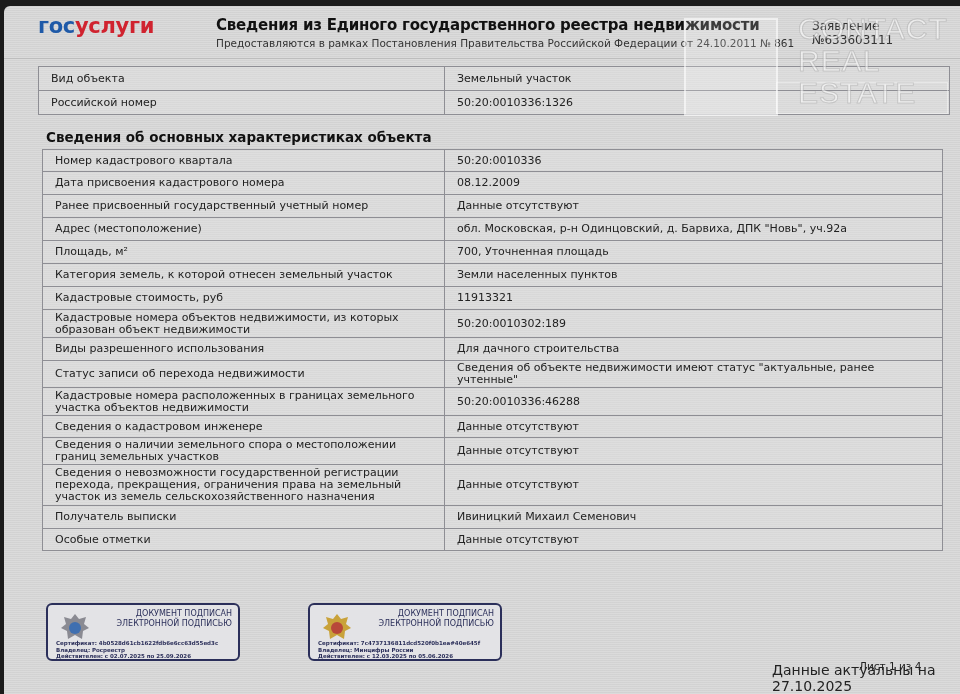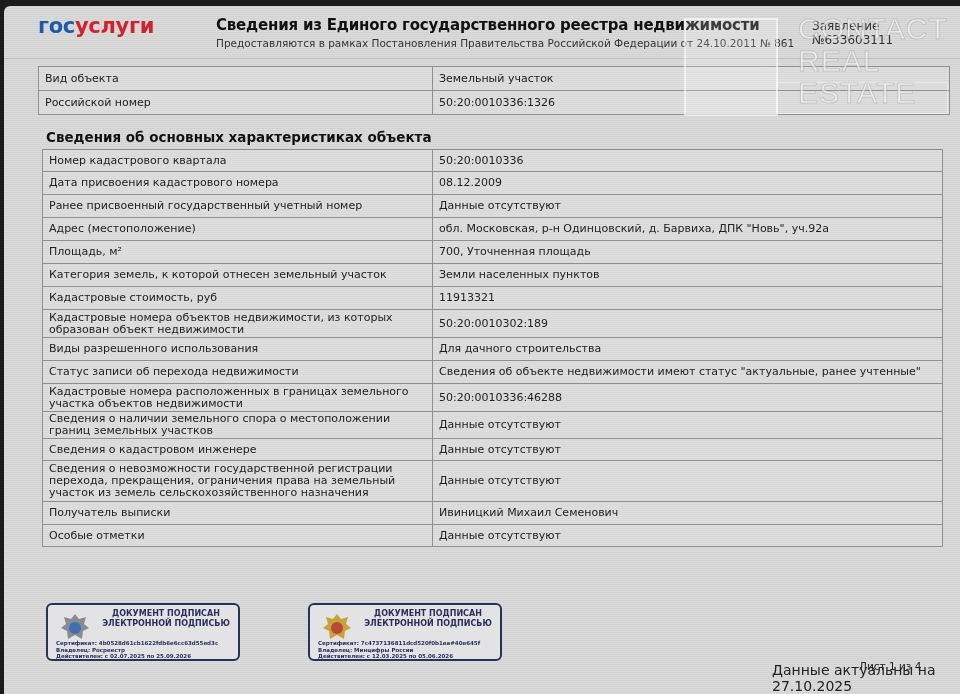--- a/index.html
+++ b/index.html
@@ -35,43 +35,43 @@
     position: absolute; left: 808px; top: 13px;
     font-size: 12px; color: #333;
   }
   .header-rule { position: absolute; left: 0; top: 52px; width: 100%; height: 1px; background: #bdbdbd; }
 
   table.grid {
     position: absolute; border-collapse: collapse; table-layout: fixed;
     font-size: 11px; color: #222;
   }
   table.grid td {
-    border: 1px solid #8e8e94; padding: 1px 6px; vertical-align: middle; line-height: 12px;
+    border: 1px solid #8e8e94; padding: 1px 12px; vertical-align: middle; line-height: 12px;
     background: rgba(230,230,230,0.35);
   }
   table.grid td.k { width: 381px; }
   table.top { left: 34px; top: 60px; width: 912px; }
   table.top td { height: 21px; }
   table.main { left: 38px; top: 143px; width: 901px; }
   table.main td.k { width: 377px; }
 
   .section-title {
     position: absolute; left: 42px; top: 123px;
     font-size: 13.5px; font-weight: bold; color: #111;
   }
 
   .stamp {
     position: absolute; top: 597px; width: 190px; height: 54px;
     border: 2px solid #2b2f5a; border-radius: 6px;
     background: #e3e3e6;
   }
   .stamp .emblem { position: absolute; left: 10px; top: 6px; width: 34px; height: 34px; }
   .stamp .st-title {
-    position: absolute; left: 52px; top: 4px; width: 132px; text-align: center;
-    font-size: 8px; font-weight: bold; color: #2b2f5a; line-height: 10px;
+    position: absolute; left: 52px; top: 4px; width: 132px; text-align: right;
+    font-size: 8px; font-weight: normal; color: #2b2f5a; line-height: 10px;
   }
   .stamp .st-meta {
     position: absolute; left: 8px; top: 35px; font-size: 5.5px; line-height: 6.5px;
     color: #2b2f5a; font-weight: bold; white-space: nowrap;
   }
   .stamp1 { left: 42px; }
   .stamp2 { left: 304px; }
 
   .sheet { position: absolute; left: 855px; top: 630px; font-size: 10.5px; color: #222; margin-top: 24px; }
   .actual { position: absolute; left: 768px; top: 656px; font-size: 14px; color: #222; }
@@ -167,26 +167,26 @@
           <td>Для дачного строительства</td>
         </tr>
     <tr style="height:23px">
           <td class="k">Статус записи об перехода недвижимости</td>
           <td>Сведения об объекте недвижимости имеют статус "актуальные, ранее учтенные"</td>
         </tr>
     <tr style="height:28px">
           <td class="k">Кадастровые номера расположенных в границах земельного участка объектов недвижимости</td>
           <td>50:20:0010336:46288</td>
         </tr>
+    <tr style="height:22px">
+          <td class="k">Сведения о кадастровом инженере</td>
+          <td>Данные отсутствуют</td>
+        </tr>
     <tr style="height:27px">
           <td class="k">Сведения о наличии земельного спора о местоположении границ земельных участков</td>
-          <td>Данные отсутствуют</td>
-        </tr>
-    <tr style="height:22px">
-          <td class="k">Сведения о кадастровом инженере</td>
           <td>Данные отсутствуют</td>
         </tr>
     <tr style="height:41px">
           <td class="k">Сведения о невозможности государственной регистрации перехода, прекращения, ограничения права на земельный участок из земель сельскохозяйственного назначения</td>
           <td>Данные отсутствуют</td>
         </tr>
     <tr style="height:23px">
           <td class="k">Получатель выписки</td>
           <td>Ивиницкий Михаил Семенович</td>
         </tr>

